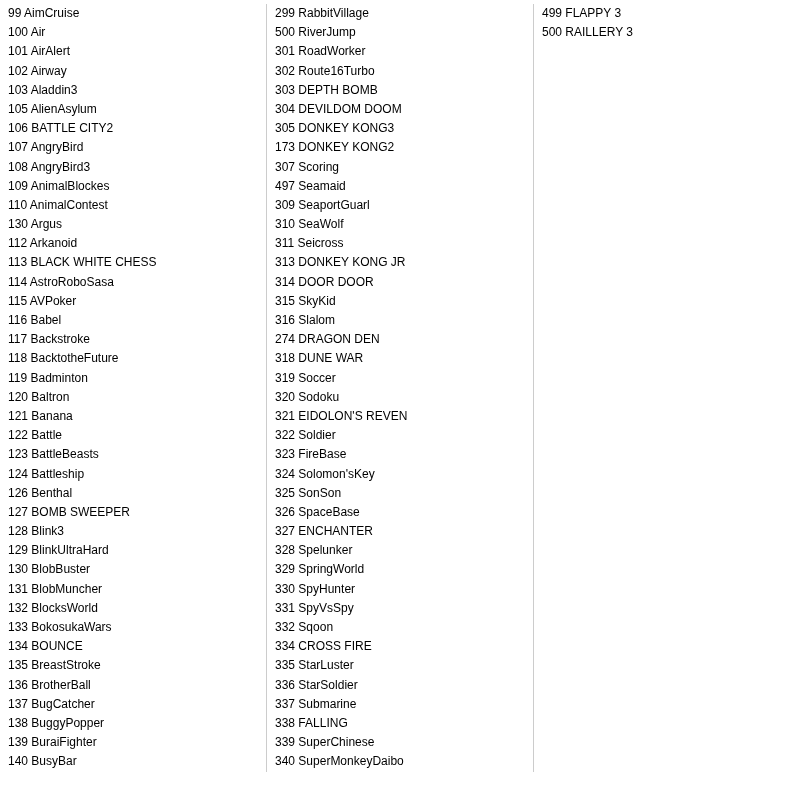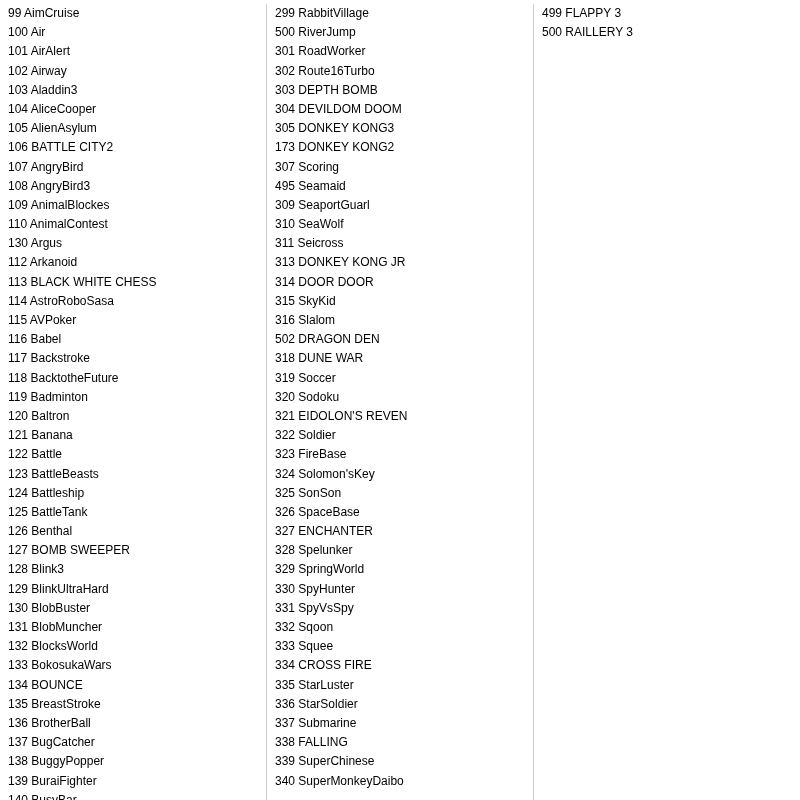--- a/index.html
+++ b/index.html
@@ -41,42 +41,40 @@
 </head>
 <body>
 
 <div class="page-container">
 <div class="column">
       <div class="list-item"><span>99 AimCruise</span></div>
       <div class="list-item"><span>100 Air</span></div>
       <div class="list-item"><span>101 AirAlert</span></div>
       <div class="list-item"><span>102 Airway</span></div>
       <div class="list-item"><span>103 Aladdin3</span></div>
-      <div class="list-item"><span>104 AliceCooper</span></div>
       <div class="list-item"><span>105 AlienAsylum</span></div>
       <div class="list-item"><span>106 BATTLE CITY2</span></div>
       <div class="list-item"><span>107 AngryBird</span></div>
       <div class="list-item"><span>108 AngryBird3</span></div>
       <div class="list-item"><span>109 AnimalBlockes</span></div>
       <div class="list-item"><span>110 AnimalContest</span></div>
       <div class="list-item"><span>130 Argus</span></div>
       <div class="list-item"><span>112 Arkanoid</span></div>
       <div class="list-item"><span>113 BLACK WHITE CHESS</span></div>
       <div class="list-item"><span>114 AstroRoboSasa</span></div>
       <div class="list-item"><span>115 AVPoker</span></div>
       <div class="list-item"><span>116 Babel</span></div>
       <div class="list-item"><span>117 Backstroke</span></div>
       <div class="list-item"><span>118 BacktotheFuture</span></div>
       <div class="list-item"><span>119 Badminton</span></div>
       <div class="list-item"><span>120 Baltron</span></div>
       <div class="list-item"><span>121 Banana</span></div>
       <div class="list-item"><span>122 Battle</span></div>
       <div class="list-item"><span>123 BattleBeasts</span></div>
       <div class="list-item"><span>124 Battleship</span></div>
-      <div class="list-item"><span>125 BattleTank</span></div>
       <div class="list-item"><span>126 Benthal</span></div>
       <div class="list-item"><span>127 BOMB SWEEPER</span></div>
       <div class="list-item"><span>128 Blink3</span></div>
       <div class="list-item"><span>129 BlinkUltraHard</span></div>
       <div class="list-item"><span>130 BlobBuster</span></div>
       <div class="list-item"><span>131 BlobMuncher</span></div>
       <div class="list-item"><span>132 BlocksWorld</span></div>
       <div class="list-item"><span>133 BokosukaWars</span></div>
       <div class="list-item"><span>134 BOUNCE</span></div>
       <div class="list-item"><span>135 BreastStroke</span></div>
@@ -89,45 +87,44 @@
     <div class="column">
       <div class="list-item"><span>299 RabbitVillage</span></div>
       <div class="list-item"><span>500 RiverJump</span></div>
       <div class="list-item"><span>301 RoadWorker</span></div>
       <div class="list-item"><span>302 Route16Turbo</span></div>
       <div class="list-item"><span>303 DEPTH BOMB</span></div>
       <div class="list-item"><span>304 DEVILDOM DOOM</span></div>
       <div class="list-item"><span>305 DONKEY KONG3</span></div>
       <div class="list-item"><span>173 DONKEY KONG2</span></div>
       <div class="list-item"><span>307 Scoring</span></div>
-      <div class="list-item"><span>495 Seamaid</span></div>
+      <div class="list-item"><span>497 Seamaid</span></div>
       <div class="list-item"><span>309 SeaportGuarl</span></div>
       <div class="list-item"><span>310 SeaWolf</span></div>
       <div class="list-item"><span>311 Seicross</span></div>
       <div class="list-item"><span>313 DONKEY KONG JR</span></div>
       <div class="list-item"><span>314 DOOR DOOR</span></div>
       <div class="list-item"><span>315 SkyKid</span></div>
       <div class="list-item"><span>316 Slalom</span></div>
-      <div class="list-item"><span>502 DRAGON DEN</span></div>
+      <div class="list-item"><span>274 DRAGON DEN</span></div>
       <div class="list-item"><span>318 DUNE WAR</span></div>
       <div class="list-item"><span>319 Soccer</span></div>
       <div class="list-item"><span>320 Sodoku</span></div>
       <div class="list-item"><span>321 EIDOLON'S REVEN</span></div>
       <div class="list-item"><span>322 Soldier</span></div>
       <div class="list-item"><span>323 FireBase</span></div>
       <div class="list-item"><span>324 Solomon'sKey</span></div>
       <div class="list-item"><span>325 SonSon</span></div>
       <div class="list-item"><span>326 SpaceBase</span></div>
       <div class="list-item"><span>327 ENCHANTER</span></div>
       <div class="list-item"><span>328 Spelunker</span></div>
       <div class="list-item"><span>329 SpringWorld</span></div>
       <div class="list-item"><span>330 SpyHunter</span></div>
       <div class="list-item"><span>331 SpyVsSpy</span></div>
       <div class="list-item"><span>332 Sqoon</span></div>
-      <div class="list-item"><span>333 Squee</span></div>
       <div class="list-item"><span>334 CROSS FIRE</span></div>
       <div class="list-item"><span>335 StarLuster</span></div>
       <div class="list-item"><span>336 StarSoldier</span></div>
       <div class="list-item"><span>337 Submarine</span></div>
       <div class="list-item"><span>338 FALLING</span></div>
       <div class="list-item"><span>339 SuperChinese</span></div>
       <div class="list-item"><span>340 SuperMonkeyDaibo</span></div>
     </div>
     <div class="column">
       <div class="list-item"><span>499 FLAPPY 3</span></div>

